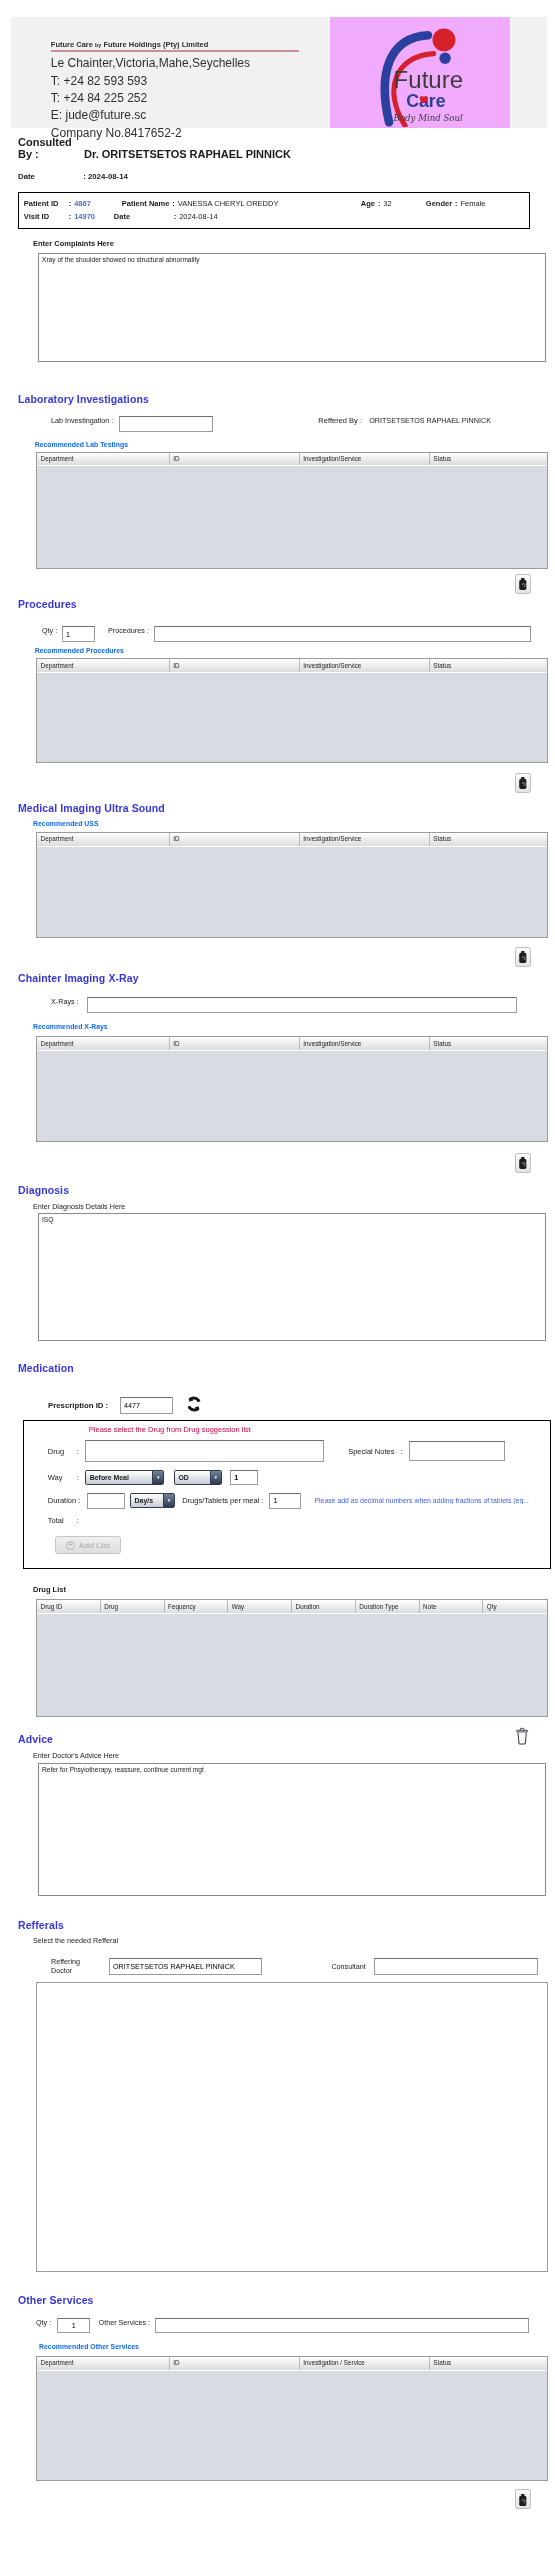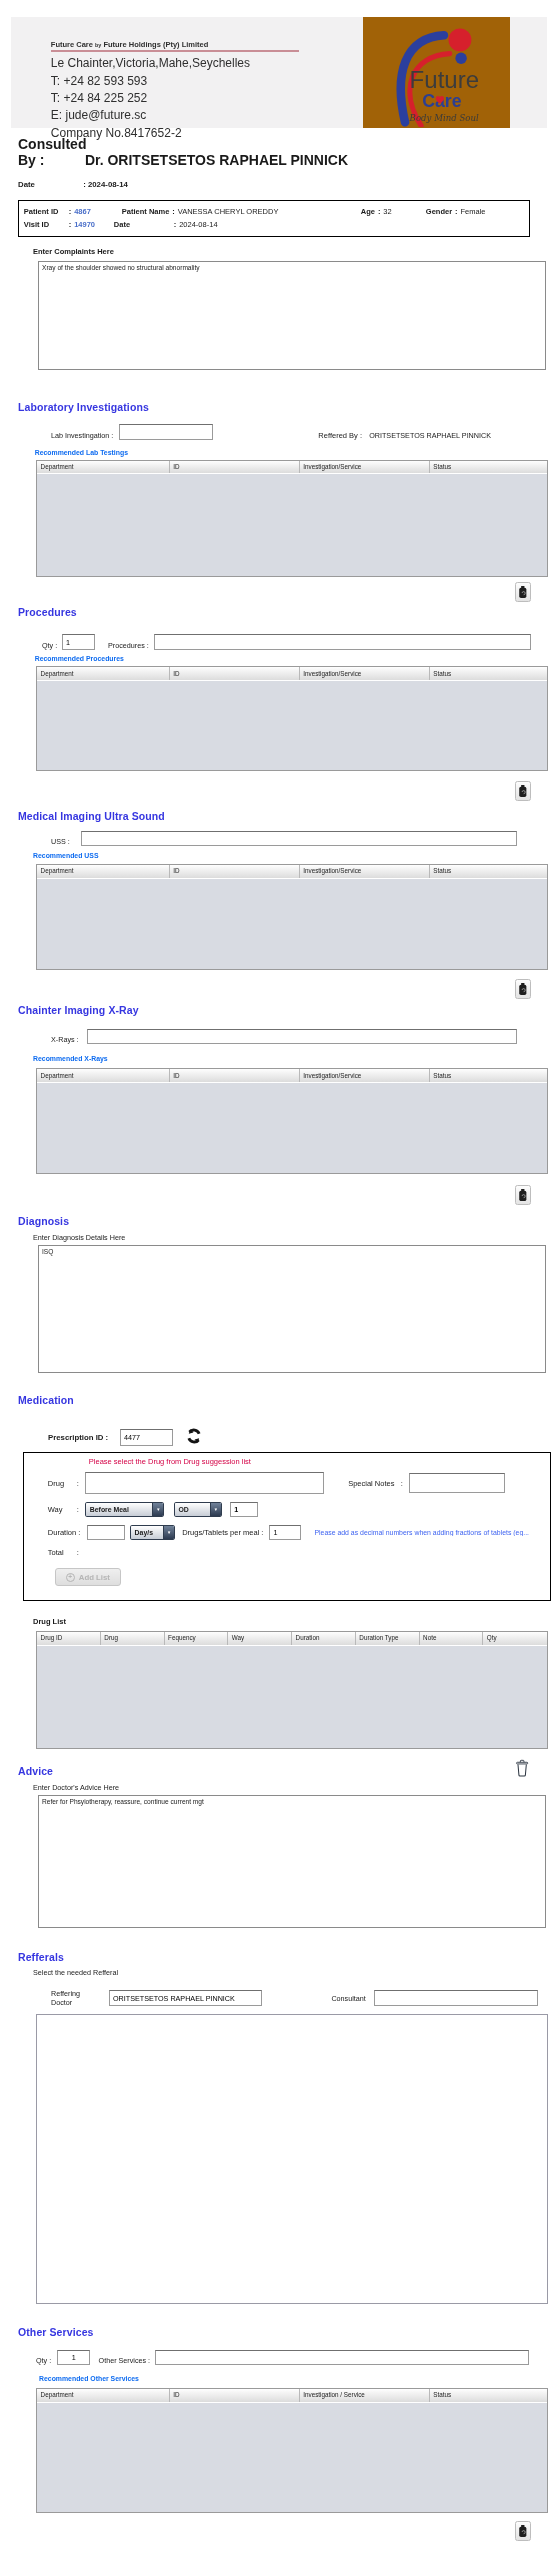--- a/index.html
+++ b/index.html
@@ -17,26 +17,26 @@
     height: 111px;
     background: #f2f1f2;
     position: relative;
   }
   .company-block { position: absolute; left: 40px; top: 23px; width: 257px; }
   .company-name { font-size: 7.5px; font-weight: bold; color:#2f2f2f; }
   .company-name .by { font-size: 5.4px; }
   .company-rule { height: 1.2px; background:#c98e96; margin: 1.8px 0 3.6px 0; width: 248px; }
   .company-line { font-size: 12px; color:#2f2f2f; line-height: 1.45; }
   .logo-box {
-    position: absolute; right: 37px; top: 0; width: 147px; height: 111px;
-    background: #a16207; display:flex; align-items:center; justify-content:center;
-  }
-
-  
-  .consult-row { margin: 8.4px 0 0 18px; font-size: 14px; font-weight: bold; }
+    position: absolute; right: 37px; top: 0; width: 180px; height: 111px;
+    background: #f0abfc; display:flex; align-items:center; justify-content:center;
+  }
+
+  
+  .consult-row { margin: 8.4px 0 0 18px; font-size: 11px; font-weight: bold; }
   .consult-row .lbl { display:inline-block; width: 63px; }
   .date-row { margin: 12px 0 0 18px; font-size: 7.8px; font-weight: bold; }
   .date-row .lbl { display:inline-block; width: 63px; }
 
   
   .patient-box {
     margin: 10.8px 0 0 18px; width: 512px; border: 1.2px solid #000;
     background:#fff; padding: 5.4px 6px 5.4px 4.8px; font-size: 7.5px;
   }
   .patient-row { display:flex; align-items:baseline; margin: 1.2px 0 3.6px 0; }
@@ -52,21 +52,21 @@
   .sub-label-bold { font-size: 7.5px; font-weight: bold; margin-left: 15px; }
   .sub-label { font-size: 7.2px; margin-left: 15px; }
   .rec-link { font-size: 6.9px; font-weight: bold; color:#0d6bf0; margin-left: 16.7px; }
 
   textarea.big-area {
     display:block; margin: 4.8px 0 0 20px; width: 508px; resize:none;
     border: 0.6px solid #8a8a8a; font-family: "Liberation Sans", sans-serif;
     font-size: 6.6px; padding: 1.8px 3px; color:#222; outline:none; background:#fff;
   }
 
-  .inline-row { display:flex; align-items:flex-end; margin-left: 33px; }
+  .inline-row { display:flex; align-items:flex-start; margin-left: 33px; }
   .inline-row label { font-size: 7.2px; }
   input[type="text"] {
     border: 0.6px solid #9a9a9a; border-top:0.6px solid #6f6f6f;
     font-family: "Liberation Sans", sans-serif; font-size: 7.2px;
     padding: 1.2px 3px; outline: none; background:#fff; height: 15.5px;
   }
 
   
   .data-table { margin: 3.6px 0 0 18px; width: 512px; border:0.6px solid #9a9a9a; }
   .dt-head { display:flex; height: 12.6px; background: linear-gradient(#fefefe,#dcdcdc); }
@@ -266,24 +266,20 @@
       <button class="trash-btn">
         <svg width="9.6" height="13.7" viewBox="0 0 16 23">
           <rect x="2" y="4.5" width="12" height="17.5" rx="3" fill="#1e1e1e"></rect>
           <rect x="5" y="1.5" width="6" height="3.4" rx="1.2" fill="#1e1e1e"></rect>
           <path d="M6.8 13.5 a2.6 2.6 0 1 1 2.6 2.8" stroke="#cfcfcf" fill="none" stroke-width="1"></path>
         </svg>
       </button>
     </div>
 
     <div class="section-title mt16">Medical Imaging Ultra Sound</div>
-    <div class="inline-row mt14">
-      <label>USS :</label>
-      <input type="text" style="width: 436px; margin-left: 10.8px;">
-    </div>
     <div class="rec-link mt10" style="margin-left:15px">Recommended USS</div>
     <div class="data-table mt8">
       <div class="dt-head">
         <div class="dt-th c1">Department</div>
         <div class="dt-th c2">ID</div>
         <div class="dt-th c3">Investigation/Service</div>
         <div class="dt-th c4">Status</div>
       </div>
       <div class="dt-body" style="height:91px"></div>
     </div>

